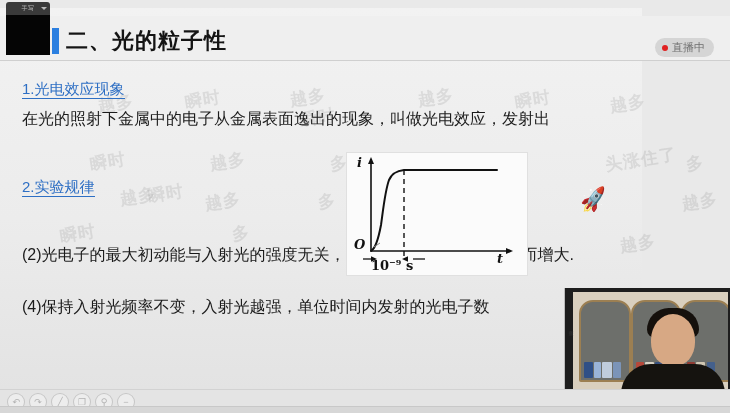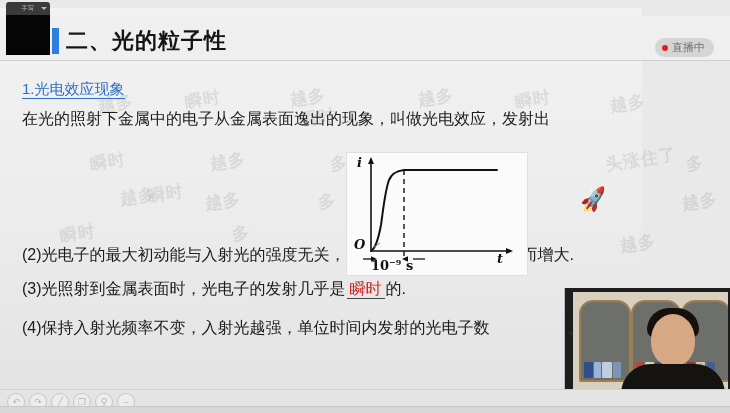--- a/index.html
+++ b/index.html
@@ -213,31 +213,31 @@
 
     <div class="content">
 
       <div class="line sec-head" style="top:14px;">
         <span class="u">1.光电效应现象</span>
       </div>
 
       <div class="line" style="top:44px;">在光的照射下金属中的电子从金属表面逸出的现象，叫做光电效应，发射出</div>
 
 
+      <div class="line sec-head" style="top:112px;">
+        <span class="u">2.实验规律</span>
+      </div>
 
 
       <div class="line" style="top:180px;">
         <span>(2)</span><span>光电子的最大初动能与入射光的强度无关，随入射光的</span><span class="blank"></span><span class="ans">频率</span><span>增大而增大.</span>
       </div>
 
-      <div class="line" style="top:214px;">
-        <span>(3)</span><span>光照射到金属表面时，光电子的发射几乎是</span><span class="ans">瞬时</span><span>的.</span>
-      </div>
-
-      <div class="line" style="top:253px;text-align:right;">
+
+      <div class="line" style="top:232px;text-align:right;">
         <span>(4)</span><span>保持入射光频率不变，入射光越强，单位时间内发射的光电子数</span>
       </div>
     </div>
 
     <div class="graph">
       <svg width="180" height="122" viewBox="0 0 180 122">
 
         <line x1="24" y1="8" x2="24" y2="98" stroke="#111" stroke-width="1.6"></line>
         <polygon points="24,4 21,11 27,11" fill="#111"></polygon>
 

